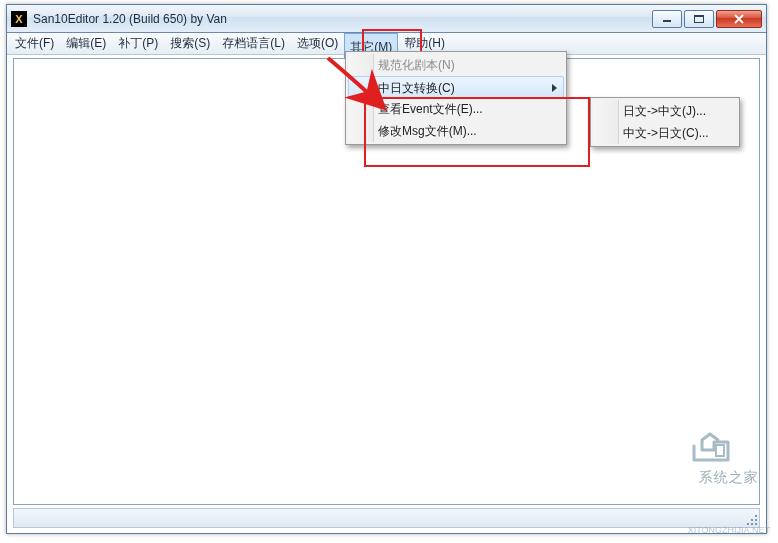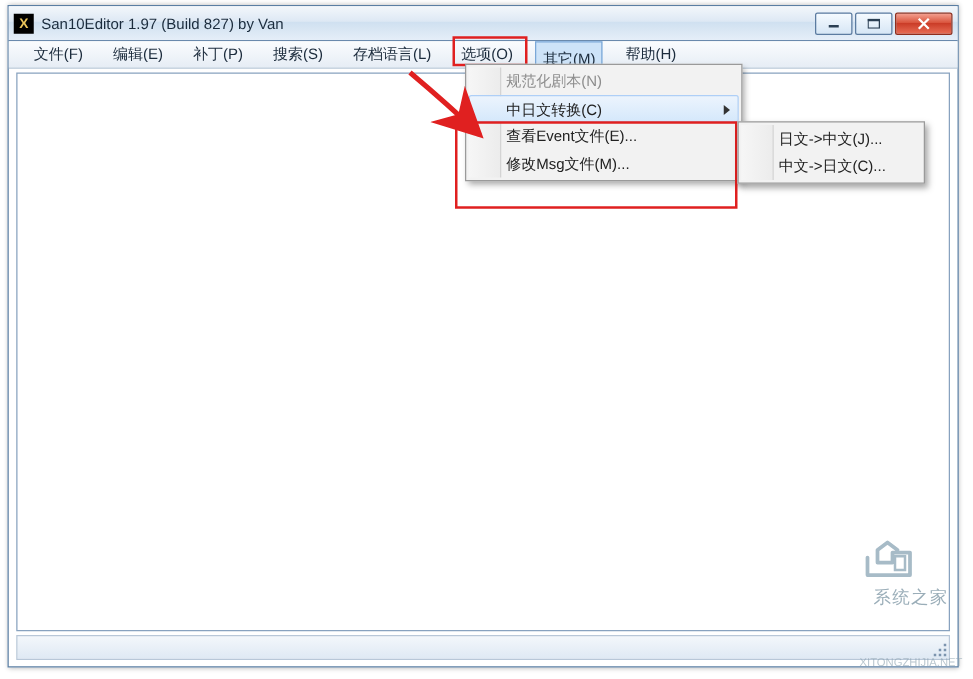--- a/index.html
+++ b/index.html
@@ -7,29 +7,29 @@
   .window { position: absolute; left: 6px; top: 4px; width: 761px; height: 530px; border: 1px solid #5a7ea3; background: #fff; box-shadow: 0 0 4px rgba(0,0,0,0.3); }
   .titlebar { height: 28px; background: linear-gradient(#f3f7fb,#dde8f4 45%,#cfe0f0 46%,#e5eef8); border-bottom: 1px solid #6a8aad; display: flex; align-items: center; padding: 0 4px; }
   .appicon { width: 16px; height: 16px; background: #000; margin-right: 6px; display: flex; align-items: center; justify-content: center; }
   .appicon span { color:#e9c35a; font-weight:bold; font-size:11px; }
   .title { color:#1a2b3c; flex:1; }
   .winbtns { display:flex; gap:0; }
   .winbtn { width:30px; height:18px; border:1px solid #5b7ba0; background:linear-gradient(#f5faff,#d6e6f5); border-radius:2px; display:flex; align-items:center; justify-content:center; margin-left:2px; }
   .winbtn.close{ width:46px; background:linear-gradient(#f39f8f,#d9543d 45%,#c93a26 46%,#e86d55); border-color:#8f2e1d;}
   .winbtn svg{ display:block;}
   .menubar { height:22px; background:linear-gradient(#fafcfe,#e6edf5); border-bottom:1px solid #b8c7d8; display:flex; align-items:stretch; padding:0 2px;}
-  .menuitem{ padding:0 6px; display:flex; align-items:center; color:#1b2b3c; cursor:default;margin-left:12px;}
+  .menuitem{ padding:0 6px; display:flex; align-items:center; color:#1b2b3c; cursor:default;}
   .menuitem.open{ background:#cde3f8; border:1px solid #7aa7d7; padding:13px 5px;}
   .client{ position:absolute; left:6px; right:6px; top:53px; bottom:28px; border:1px solid #88a2bf; background:#fff;}
   .statusbar{ position:absolute; left:6px; right:6px; bottom:5px; height:20px; background:linear-gradient(#f3f7fb,#dfe9f4); border:1px solid #b8c7d8;}
   .statusbar .grip{ position:absolute; right:2px; bottom:2px; width:12px; height:12px;}
   .grip span{position:absolute;width:2px;height:2px;background:#7c94ae;}
   
   .dropdown{ position:absolute; background:#f2f2f2; border:1px solid #9a9a9a; box-shadow:2px 3px 5px rgba(0,0,0,0.35); padding:2px;}
-  .dd1{ left:372px; top:51px; width:222px;}
+  .dd1{ left:345px; top:51px; width:222px;}
   .dd2{ left:590px; top:97px; width:150px;}
   .dditem{ height:22px; display:flex; align-items:center; padding-left:30px; padding-right:18px; position:relative; color:#222;}
   .dditem.disabled{ color:#8d8d8d;}
   .dditem.hover{ background:linear-gradient(#ecf4fd,#d5e8fb); border:1px solid #aecff7; border-radius:2px; padding-left:29px;align-items:flex-end;}
   .dditem .arrow{ position:absolute; right:6px; top:7px; width:0; height:0; border-top:4px solid transparent; border-bottom:4px solid transparent; border-left:5px solid #333;}
   .iconcol{position:absolute;left:2px;top:2px;bottom:2px;width:26px;background:linear-gradient(90deg,#f6f6f6,#ececec);border-right:1px solid #d4d4d4;}
   .redgroup{position:absolute; border:2px solid #e02020; pointer-events:none;}
   .rg1{left:362px; top:29px; width:60px; height:24px;}
   .rg2{left:364px; top:97px; width:226px; height:70px;}
   
@@ -42,21 +42,21 @@
   .watermark .sub{font-size:9px; color:#8aa0ae; text-align:center;margin-top:38px;}
 </style>
 </head>
 <body>
 
 <div class="window">
   <div class="titlebar">
     <div class="appicon">
         <span>X</span>
       </div>
-    <div class="title">San10Editor 1.97 (Build 827) by Van</div>
+    <div class="title">San10Editor 1.20 (Build 650) by Van</div>
     <div class="winbtns">
       <div class="winbtn">
         <svg width="10" height="8">
             <rect x="1" y="5" width="8" height="2" fill="#2b3f53"></rect>
           </svg>
       </div>
       <div class="winbtn">
         <svg width="10" height="8">
             <rect x="0.5" y="0.5" width="9" height="7" fill="none" stroke="#2b3f53" stroke-width="1"></rect>
             <rect x="0" y="0" width="10" height="2" fill="#2b3f53"></rect>

